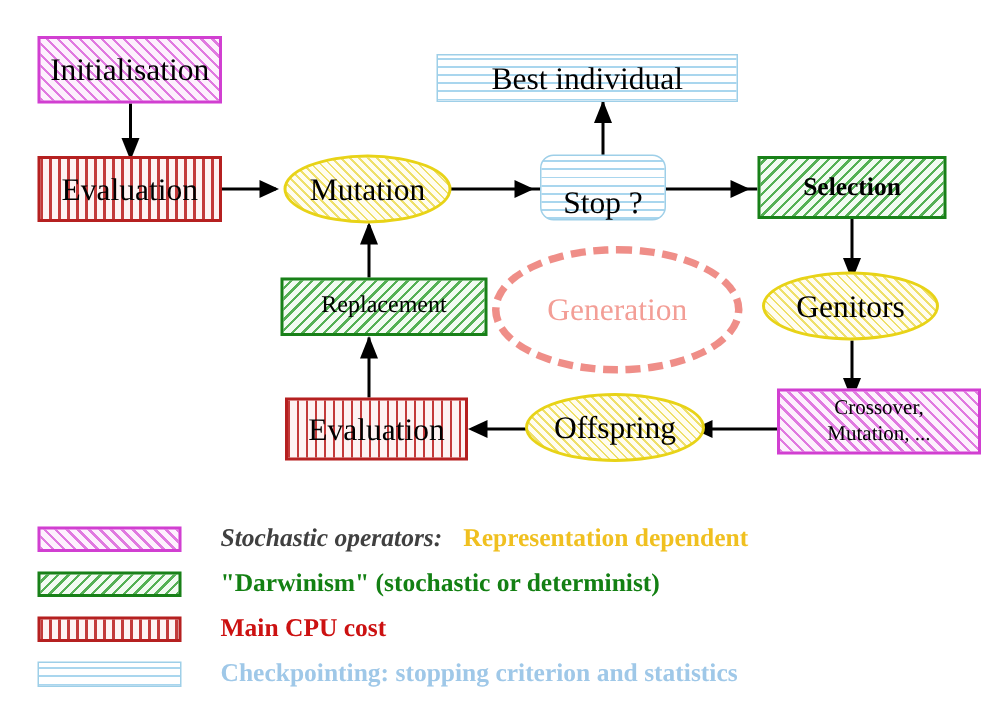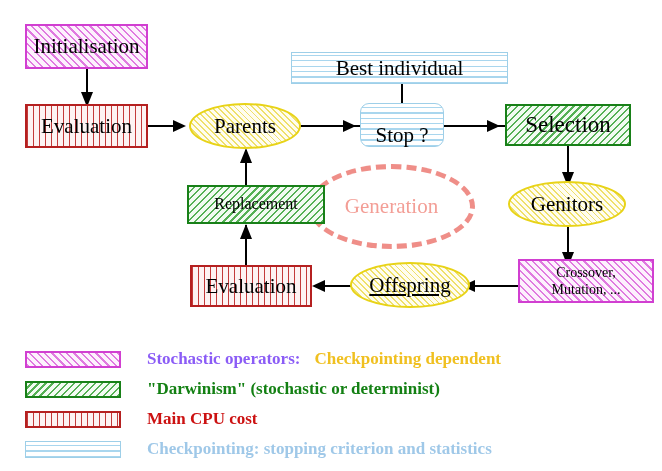--- a/index.html
+++ b/index.html
@@ -72,32 +72,32 @@
   .ah.right{border-top:6px solid transparent;border-bottom:6px solid transparent;border-left:13px solid #000;}
   .ah.left {border-top:6px solid transparent;border-bottom:6px solid transparent;border-right:13px solid #000;}
   .ah.down {border-left:6px solid transparent;border-right:6px solid transparent;border-top:15px solid #000;}
   .ah.up   {border-left:6px solid transparent;border-right:6px solid transparent;border-bottom:15px solid #000;}
 
   
   #legend{position:absolute;left:0;top:338px;width:662px;height:120px;z-index:5;}
   .lg-row{position:absolute;left:25px;height:26px;display:flex;align-items:center;}
   .lg-sw{width:96px;height:17px;box-sizing:border-box;flex:none;}
   .lg-tx{margin-left:26px;white-space:nowrap;font-size:17px;font-weight:bold;}
-  .tx-magenta{color:#8b5cf6;}
+  .tx-magenta{color:#404040;font-style:italic;}
   .tx-gold{color:#f0c020;}
   .tx-green{color:#138013;}
   .tx-red{color:#cc1111;}
   .tx-lblue{color:#9fc8e8;}
 </style>
 </head>
 <body>
 
 <div id="stage">
 
-  <div class="gen-ellipse" style="left:308px;top:164px;width:167px;height:85px;">
+  <div class="gen-ellipse" style="left:328px;top:164px;width:167px;height:85px;">
     <span class="lbl" style="font-size:21px;">Generation</span>
   </div>
 
   <div class="ln v" style="left:86px;top:68px;height:30px;"></div>
   <div class="ah down" style="left:81px;top:92px;"></div>
 
   <div class="ln h" style="left:148px;top:125px;width:36px;"></div>
   <div class="ah right" style="left:173px;top:120px;"></div>
 
   <div class="ln h" style="left:300px;top:125px;width:60px;"></div>
@@ -129,62 +129,62 @@
 
   <div class="node fill-magenta" style="left:25px;top:24px;width:123px;height:45px;">
     <span class="lbl" style="font-size:21px;">Initialisation</span>
   </div>
 
   <div class="node fill-red" style="left:25px;top:104px;width:123px;height:44px;">
     <span class="lbl" style="font-size:21px;">Evaluation</span>
   </div>
 
   <div class="node ellipse" style="left:189px;top:103px;width:112px;height:46px;">
-    <span class="lbl" style="font-size:21px;">Parents</span>
-  </div>
-
-  <div class="node fill-blue" style="left:291px;top:52px;width:217px;height:32px;text-align:center;">
+    <span class="lbl" style="font-size:21px;">Mutation</span>
+  </div>
+
+  <div class="node fill-blue" style="left:291px;top:36px;width:201px;height:32px;text-align:center;">
     <span class="lbl" style="font-size:21px;">Best individual</span>
   </div>
 
   <div class="node fill-blue rounded" style="left:360px;top:103px;width:84px;height:44px;">
     <span class="lbl" style="font-size:21px;margin-top:20px;">Stop ?</span>
   </div>
 
   <div class="node fill-green" style="left:505px;top:104px;width:126px;height:42px;">
-    <span class="lbl" style="font-size:23px;">Selection</span>
+    <span class="lbl" style="font-size:17px;font-weight:bold;">Selection</span>
   </div>
 
   <div class="node ellipse" style="left:508px;top:181px;width:118px;height:46px;">
     <span class="lbl" style="font-size:21px;">Genitors</span>
   </div>
 
   <div class="node fill-magenta" style="left:518px;top:259px;width:136px;height:44px;">
     <span class="lbl" style="font-size:14px;line-height:1.25;">Crossover,
 Mutation, ...</span>
   </div>
 
-  <div class="node ellipse" style="left:350px;top:262px;width:120px;height:46px;text-decoration:underline;">
+  <div class="node ellipse" style="left:350px;top:262px;width:120px;height:46px;">
     <span class="lbl" style="font-size:21px;">Offspring</span>
   </div>
 
   <div class="node fill-red" style="left:190px;top:265px;width:122px;height:42px;">
     <span class="lbl" style="font-size:21px;">Evaluation</span>
   </div>
 
   <div class="node fill-green" style="left:187px;top:185px;width:138px;height:39px;">
     <span class="lbl" style="font-size:16px;">Replacement</span>
   </div>
 
   <div id="legend">
 
     <div class="lg-row" style="top:8px;">
       <span class="lg-sw fill-magenta"></span>
       <span class="lg-tx tx-magenta">Stochastic operators:</span>
-      <span class="lg-tx tx-gold" style="margin-left:14px;">Checkpointing dependent</span>
+      <span class="lg-tx tx-gold" style="margin-left:14px;">Representation dependent</span>
     </div>
 
     <div class="lg-row" style="top:38px;">
       <span class="lg-sw fill-green"></span>
       <span class="lg-tx tx-green">"Darwinism" (stochastic or determinist)</span>
     </div>
 
     <div class="lg-row" style="top:98px;">
       <span class="lg-sw fill-blue"></span>
       <span class="lg-tx tx-lblue">Checkpointing: stopping criterion and statistics</span>

